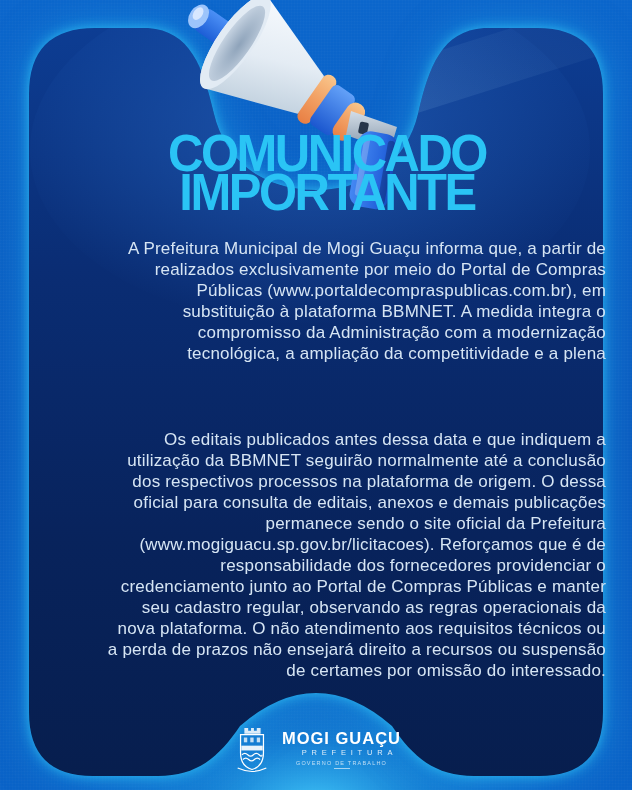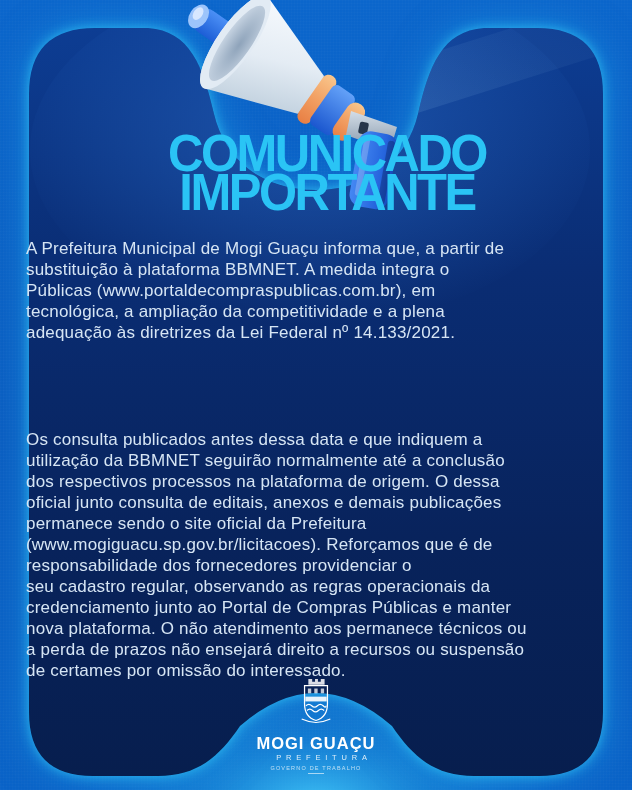--- a/index.html
+++ b/index.html
@@ -18,30 +18,29 @@
   .panel-path{filter:drop-shadow(0 0 6px rgba(47,195,245,.85)) drop-shadow(0 0 18px rgba(32,160,230,.55));}
   .overlay{position:absolute;inset:0;z-index:3;}
   .title-block{
     position:absolute;top:134px;left:0;width:632px;text-align:center;
     color:#2ac4f5;font-weight:bold;font-size:49px;line-height:39px;
     letter-spacing:-2.5px;
     margin-left:11px;
   }
   .title-line{transform:scaleY(1.04);}
   .para{
-    position:absolute;left:26px;width:580px;text-align:left;
+    position:absolute;left:26px;width:580px;text-align:right;
     color:#d6e5f4;font-size:17px;line-height:21px;letter-spacing:.2px;
   }
   .para-1{top:238px;}
   .para-2{top:429px;}
   .footer{
     position:absolute;left:0;bottom:16px;width:632px;
     display:flex;align-items:center;justify-content:center;gap:9px;
     color:#ffffff;
-    flex-direction:column;
   }
   .brand-col{display:flex;flex-direction:column;align-items:center;}
   .brand-name{font-size:16.5px;font-weight:bold;letter-spacing:1px;line-height:18px;}
   .brand-sub{font-size:7.5px;letter-spacing:4.8px;opacity:.85;margin-top:1px;margin-left:16px;}
   .brand-tagline{font-size:5.5px;letter-spacing:1.2px;opacity:.7;margin-top:3px;}
   .tagline-rule{width:16px;height:1px;background:rgba(255,255,255,.6);margin-top:2px;}
 </style>
 </head>
 <body>
 
@@ -149,37 +148,38 @@
   </svg>
 
   <div class="overlay">
     <div class="title-block">
       <div class="title-line">COMUNICADO</div>
       <div class="title-line">IMPORTANTE</div>
     </div>
 
     <div class="para para-1">
         <div>A Prefeitura Municipal de Mogi Guaçu informa que, a partir de</div>
+        <div>realizados exclusivamente por meio do Portal de Compras</div>
+        <div>Públicas (www.portaldecompraspublicas.com.br), em</div>
         <div>substituição à plataforma BBMNET. A medida integra o</div>
-        <div>Públicas (www.portaldecompraspublicas.com.br), em</div>
+        <div>compromisso da Administração com a modernização</div>
         <div>tecnológica, a ampliação da competitividade e a plena</div>
-        <div>adequação às diretrizes da Lei Federal nº 14.133/2021.</div>
       </div>
 
     <div class="para para-2">
-        <div>Os consulta publicados antes dessa data e que indiquem a</div>
+        <div>Os editais publicados antes dessa data e que indiquem a</div>
         <div>utilização da BBMNET seguirão normalmente até a conclusão</div>
         <div>dos respectivos processos na plataforma de origem. O dessa</div>
-        <div>oficial junto consulta de editais, anexos e demais publicações</div>
+        <div>oficial para consulta de editais, anexos e demais publicações</div>
         <div>permanece sendo o site oficial da Prefeitura</div>
         <div>(www.mogiguacu.sp.gov.br/licitacoes). Reforçamos que é de</div>
         <div>responsabilidade dos fornecedores providenciar o</div>
+        <div>credenciamento junto ao Portal de Compras Públicas e manter</div>
         <div>seu cadastro regular, observando as regras operacionais da</div>
-        <div>credenciamento junto ao Portal de Compras Públicas e manter</div>
-        <div>nova plataforma. O não atendimento aos permanece técnicos ou</div>
+        <div>nova plataforma. O não atendimento aos requisitos técnicos ou</div>
         <div>a perda de prazos não ensejará direito a recursos ou suspensão</div>
         <div>de certames por omissão do interessado.</div>
       </div>
 
     <div class="footer">
       <svg width="42" height="50" viewBox="0 0 44 52">
         <g stroke="#ffffff" fill="none" stroke-width="1.3">
           <path d="M14 4 h4 v3 h3 v-3 h3 v3 h3 v-3 h4 v6 H14 Z" fill="rgba(255,255,255,.85)" stroke="none"></path>
           <path d="M10 11 H34 V30 Q34 44 22 47.5 Q10 44 10 30 Z"></path>
           <path d="M11.5 32 q3 -3 6 0 t6 0 t6 0 t3 0" stroke-width="1.2"></path>

